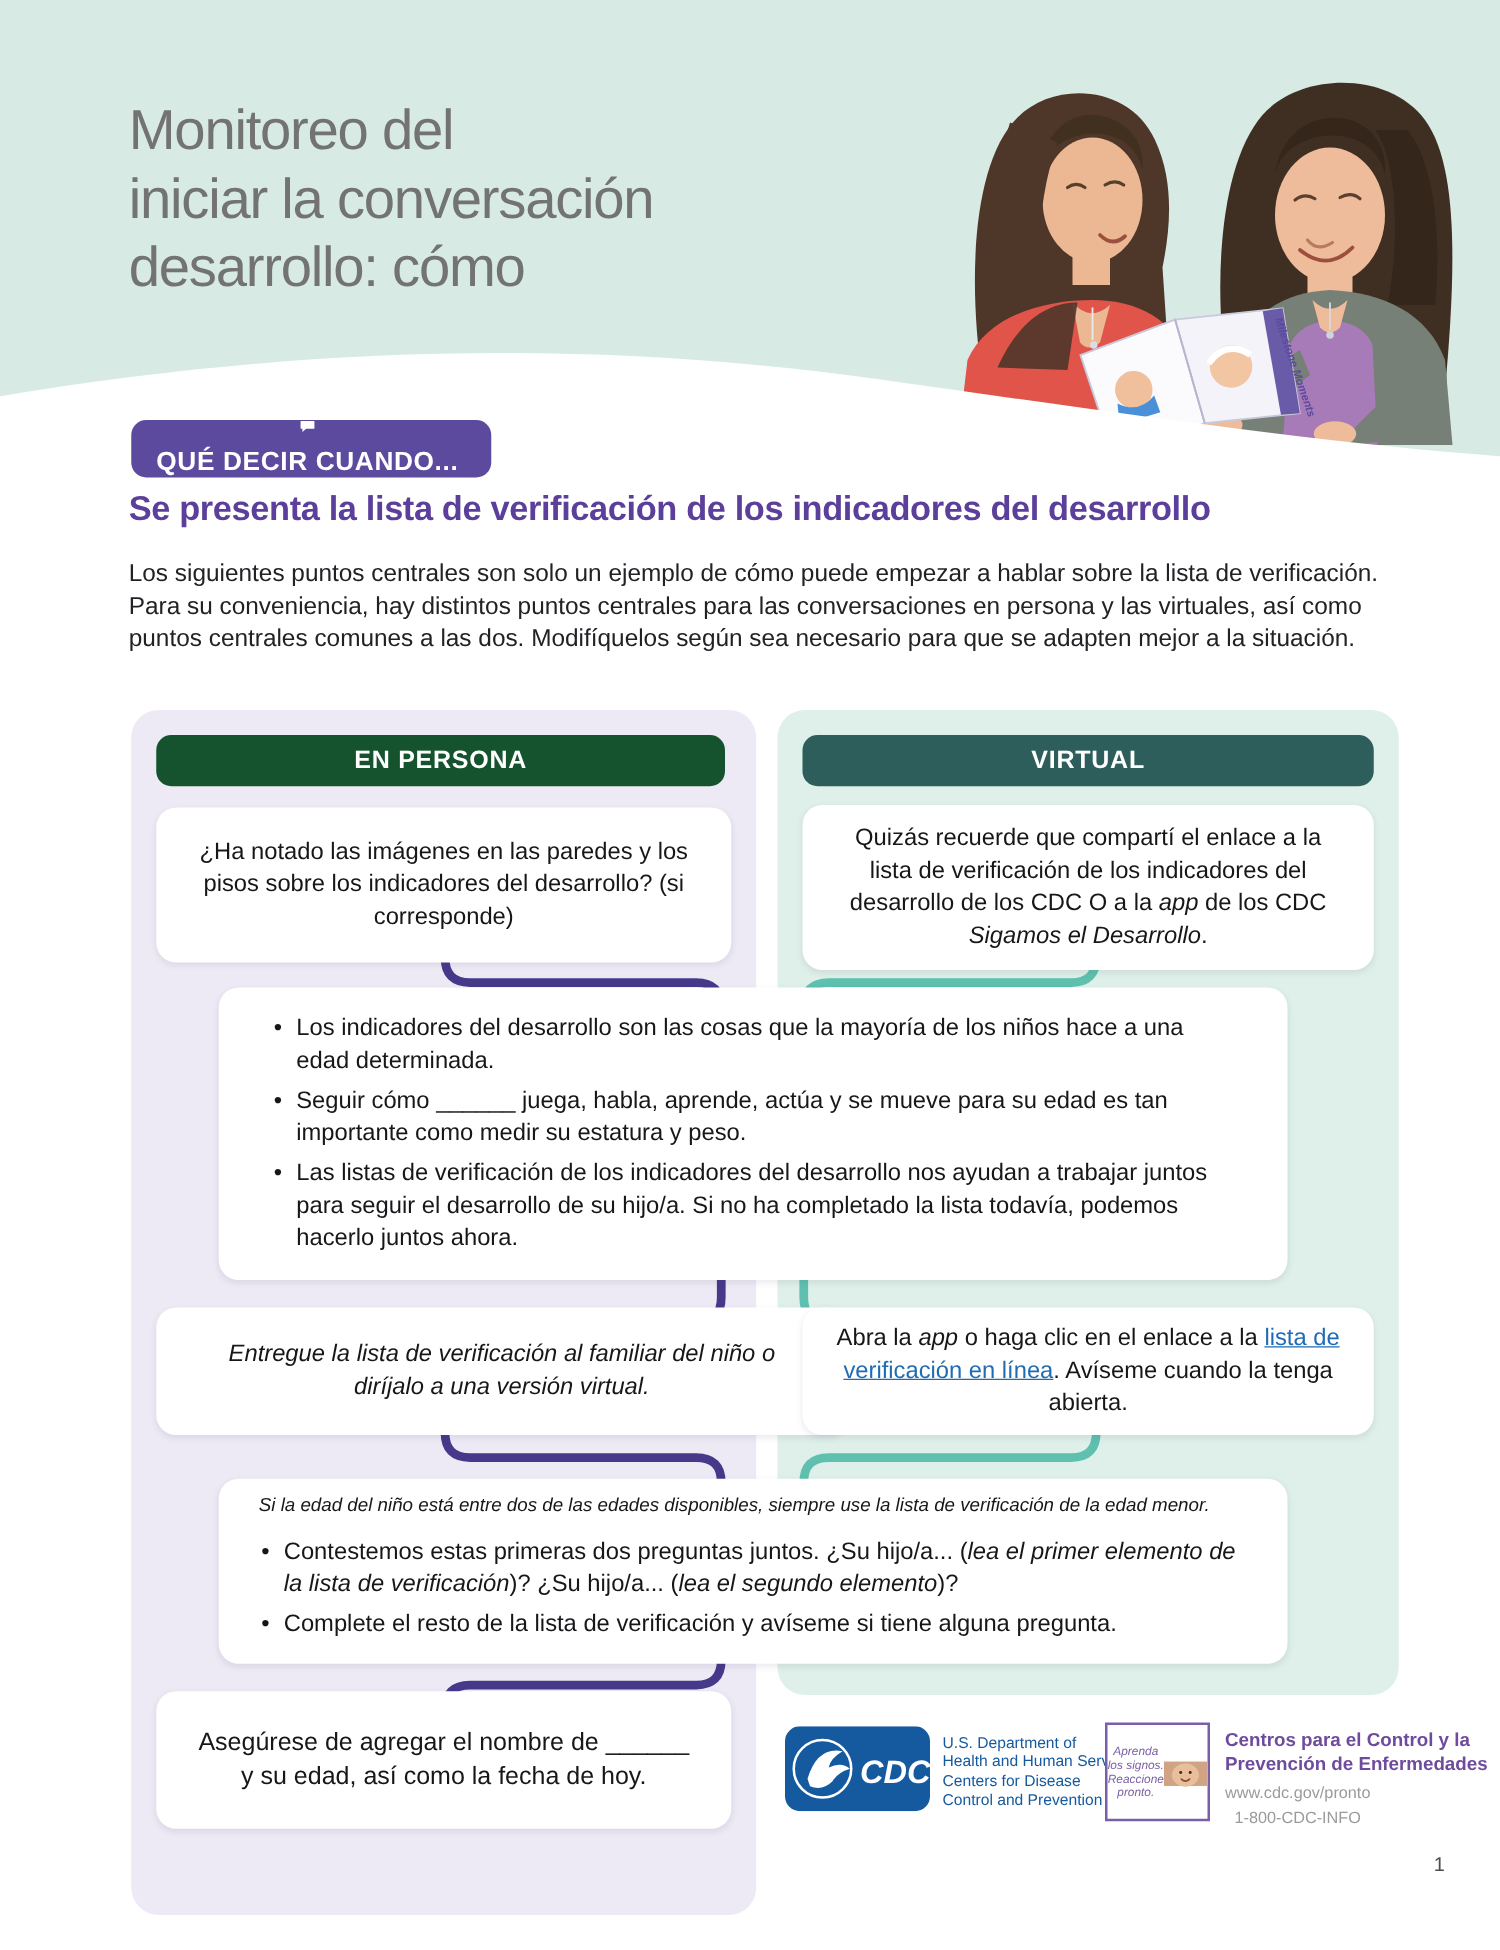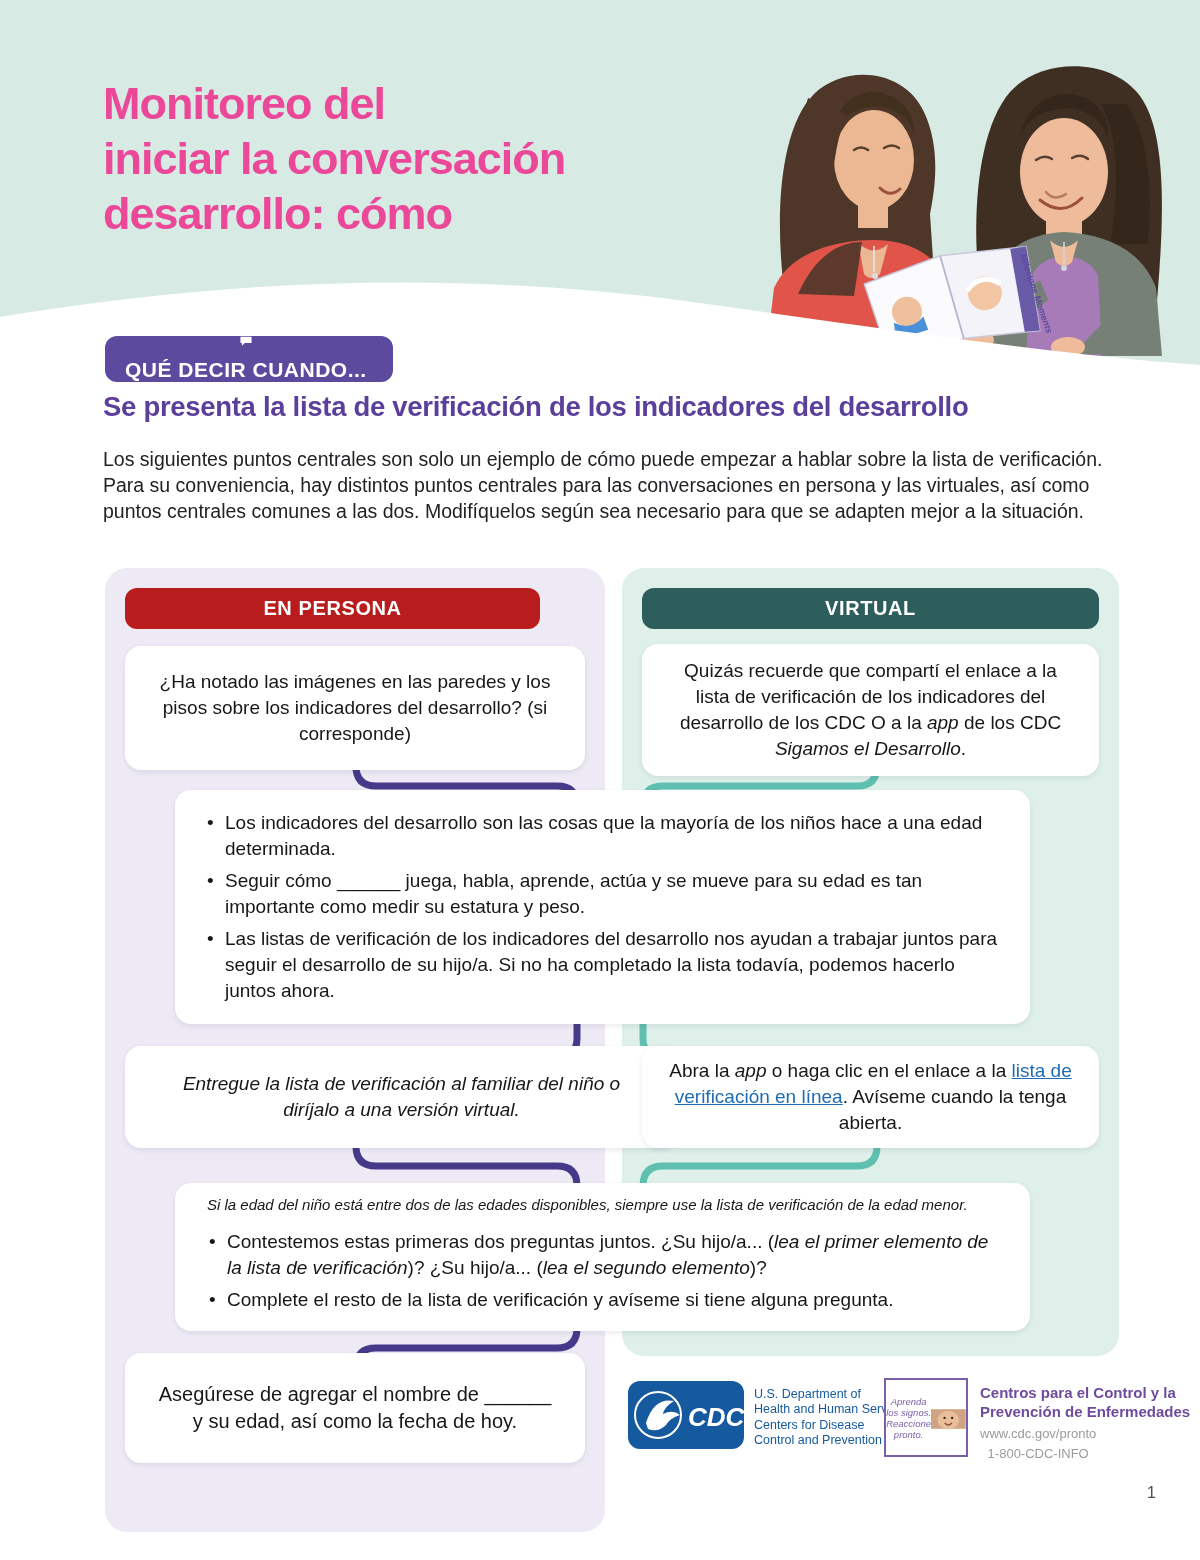--- a/index.html
+++ b/index.html
@@ -7,21 +7,21 @@
     position:relative;width:1200px;height:1560px;margin:0 auto;
     background:#ffffff;overflow:hidden;
     font-family:"Liberation Sans",sans-serif;color:#1d1d1f;
   }
   .abs{position:absolute;}
 
   
   .header-bg{left:0;top:0;width:1200px;height:372px;background:#d7ebe4;}
   .page-title{
     left:103px;top:76px;width:620px;
-    font-size:45px;line-height:55px;font-weight:bold;color:#ec4899;
+    font-size:45px;line-height:55px;font-weight:normal;color:#737373;
     letter-spacing:-1px;
   }
   .wave-svg{left:0;top:255px;width:1200px;height:140px;display:block;}
   .photo-svg{left:648px;top:44px;width:552px;height:312px;display:block;}
 
   
   .topic-badge{
     left:105px;top:336px;height:46px;
     background:#5b4a9e;border-radius:12px;
     display:flex;align-items:center;gap:12px;padding:0 26px 0 20px;
@@ -39,33 +39,33 @@
 
   
   .left-panel{left:105px;top:568px;width:500px;height:964px;background:#edeaf5;border-radius:22px;}
   .right-panel{left:622px;top:568px;width:497px;height:788px;background:#def0e9;border-radius:22px;}
   .connectors{left:0;top:0;width:1200px;height:1560px;pointer-events:none;}
 
   .col-header{
     height:41px;border-radius:12px;display:flex;align-items:center;justify-content:center;
     color:#fff;font-weight:bold;font-size:20px;letter-spacing:.6px;
   }
-  .col-header.purple{left:125px;top:588px;width:415px;background:#b91c1c;}
+  .col-header.purple{left:125px;top:588px;width:455px;background:#14532d;}
   .col-header.teal{left:642px;top:588px;width:457px;background:#2d5e5b;}
 
   .speech-box{
     background:#ffffff;border-radius:16px;
     box-shadow:0 2px 5px rgba(60,50,100,.10);
     display:flex;flex-direction:column;justify-content:center;
     font-size:19px;line-height:1.37;color:#17171a;
   }
   .speech-box.center{text-align:center;align-items:center;}
   .box-l1{left:125px;top:646px;width:460px;height:124px;padding:0 28px;box-sizing:border-box;}
   .box-r1{left:642px;top:644px;width:457px;height:132px;padding:0 24px;box-sizing:border-box;}
-  .box-s1{left:175px;top:790px;width:855px;height:234px;padding:18px 28px;box-sizing:border-box;justify-content:center;}
+  .box-s1{left:175px;top:790px;width:855px;height:234px;padding:18px 40px;box-sizing:border-box;justify-content:center;}
   .box-l2{left:125px;top:1046px;width:553px;height:102px;padding:0 34px;box-sizing:border-box;font-style:italic;}
   .box-r2{left:642px;top:1046px;width:457px;height:102px;padding:0 24px;box-sizing:border-box;}
   .box-s2{left:175px;top:1183px;width:855px;height:148px;padding:14px 30px;box-sizing:border-box;justify-content:center;}
   .box-l3{left:125px;top:1353px;width:460px;height:110px;padding:0 26px;box-sizing:border-box;font-size:20px;}
 
   ul.bullets{margin:0;padding:0;list-style:none;}
   ul.bullets li{position:relative;padding-left:22px;margin:6px 0;}
   ul.bullets li::before{content:"•";position:absolute;left:4px;top:0;}
   .note-line{font-style:italic;font-size:15px;margin:0 0 8px 2px;}
   a.inline-link{color:#1f6cb4;text-decoration:underline;}

